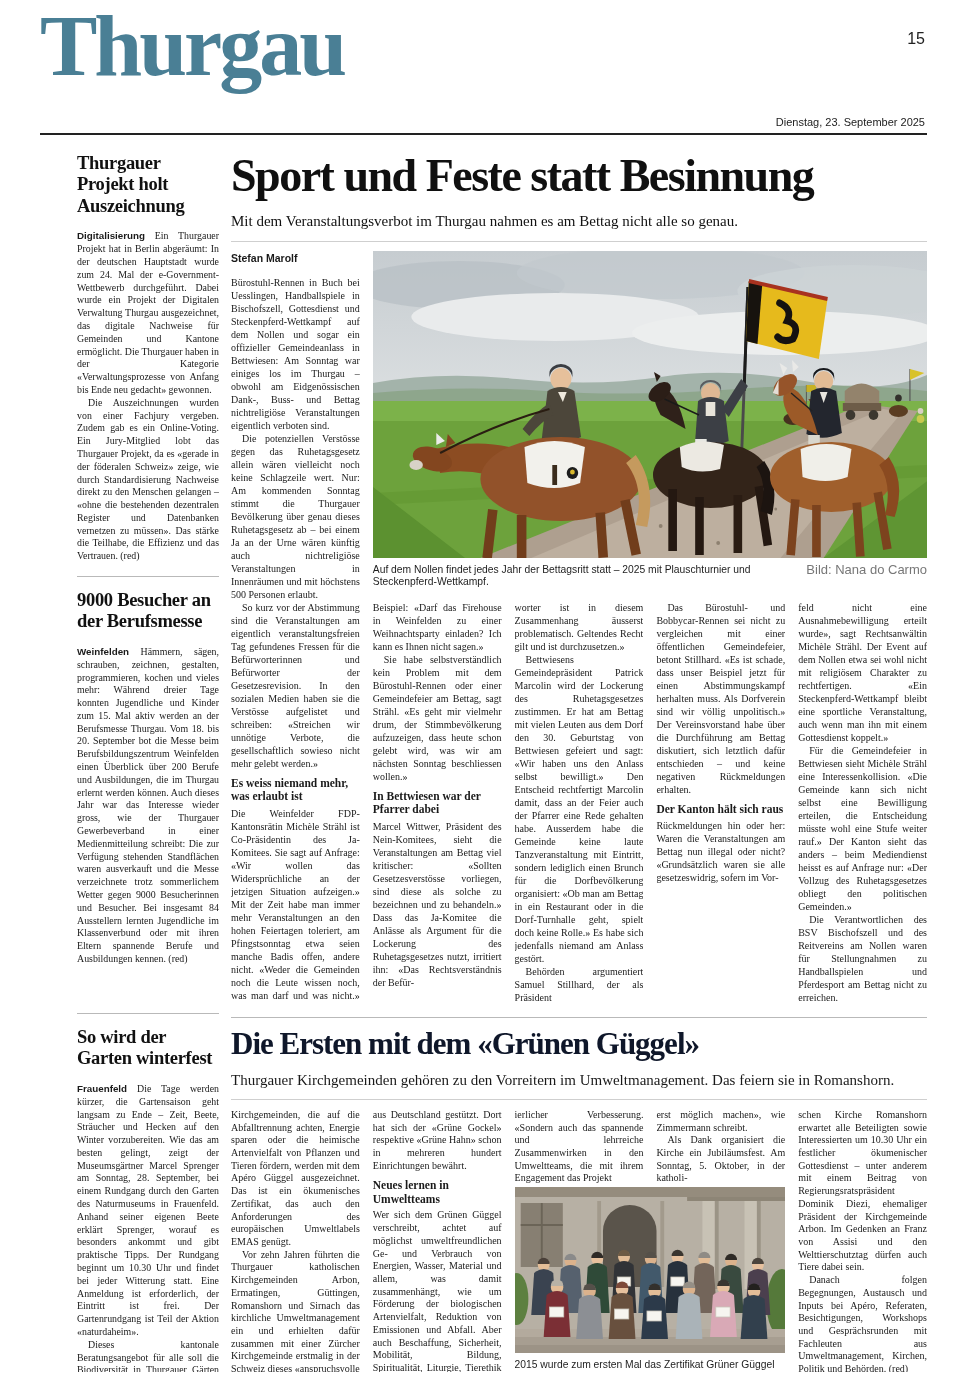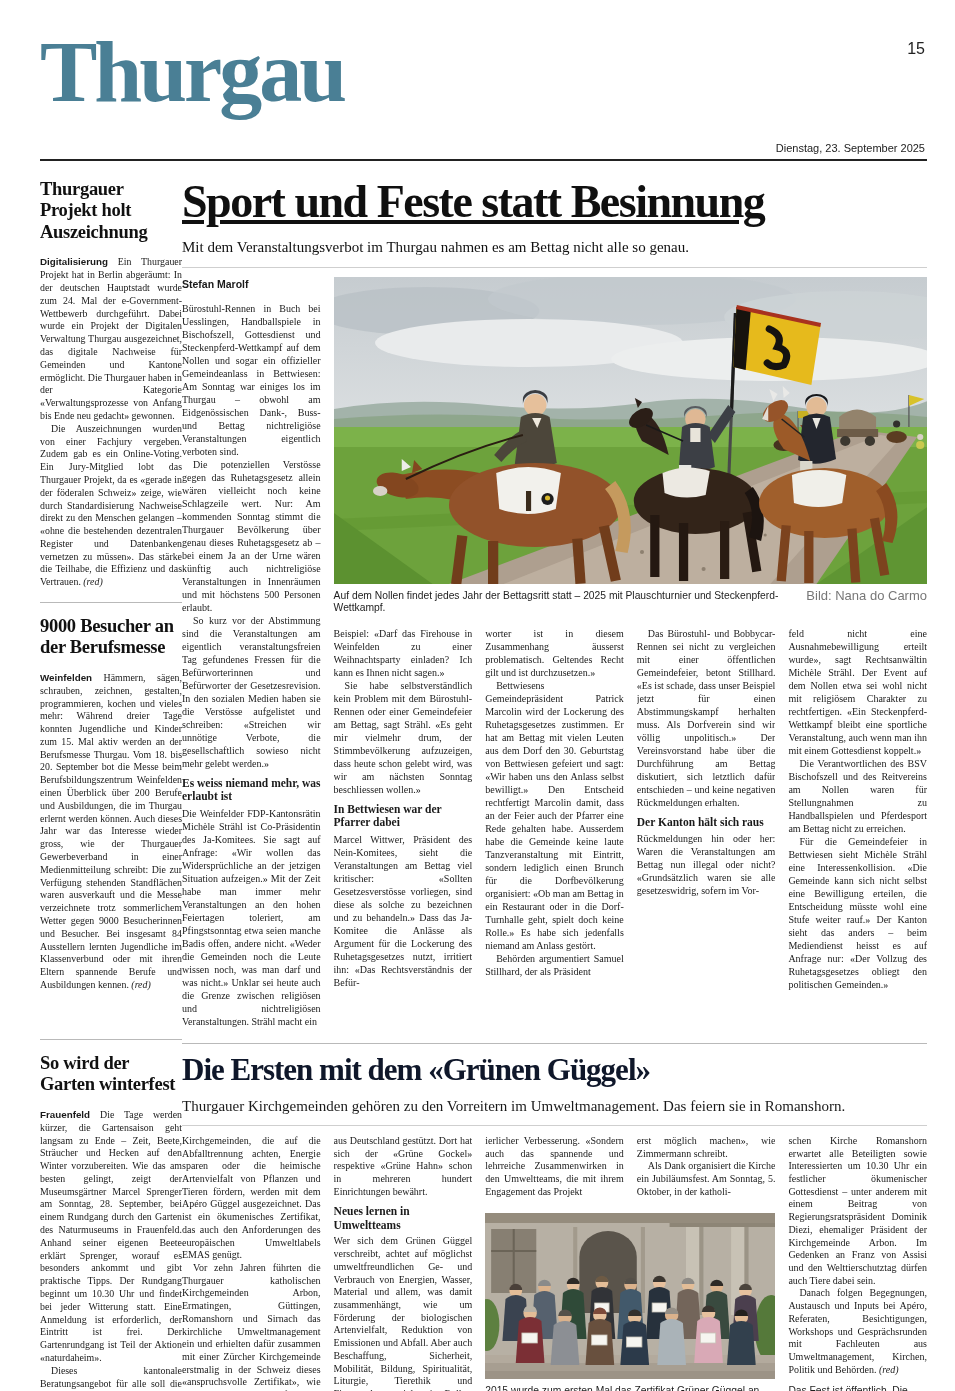--- a/index.html
+++ b/index.html
@@ -2,52 +2,52 @@
 <html lang="de"><head>
 <meta charset="utf-8">
 <style>
   * { margin:0; padding:0; box-sizing:border-box; }
   body { background:#888; font-family:"Liberation Serif", serif; }
   .page {
     width:955px; height:1391px; background:#ffffff; margin:0 auto;
     overflow:hidden; position:relative; color:#1a1a1a;
   }
   
-  .header { padding:32px 28px 0 40px; }
+  .header { padding:6px 28px 0 40px; }
   .masthead-row { position:relative; height:96px; }
   .masthead {
     font:700 86px/0.95 "Liberation Serif", serif;
     letter-spacing:-3px; color:#4a7f95;
   }
-  .page-number { position:absolute; right:2px; top:8px; font:400 16px "Liberation Sans", sans-serif; color:#222; }
+  .page-number { position:absolute; right:2px; top:24px; font:400 16px "Liberation Sans", sans-serif; color:#222; }
   .date-row { text-align:right; font:400 11px "Liberation Sans", sans-serif; color:#222; padding:14px 2px 5px 0; }
   .top-rule { border:none; border-top:2px solid #222; }
 
   
-  .content { display:flex; gap:0; padding:14px 28px 0 40px; height:1237px; overflow:hidden; }
+  .content { display:flex; gap:12px; padding:14px 28px 0 40px; height:1237px; overflow:hidden;margin-left:37px; }
   .left-rail { width:142px; flex:none; }
   .main-area { flex:1; min-width:0; }
 
   
   .body-text p { text-align:justify; hyphens:auto; }
   .indent { text-indent:11px; }
   .lead-in { font:700 9.8px "Liberation Sans", sans-serif; }
-  .sig { font-style:italic; }
+  .sig { }
   .subhead { font:700 11.5px/13.5px "Liberation Serif", serif; margin:7px 0 3px; text-align:left; }
 
   
   .rail-art { overflow:hidden; }
   .rail-art-1, .rail-art-2 { height:422px; }
   .rail-art-3 { height:365px; }
   .rail-title { font:700 18.5px/1.16 "Liberation Serif", serif; letter-spacing:-0.3px; margin:4px 0 13px; color:#111; }
   .rail-body { font:400 9.9px/12.8px "Liberation Serif", serif; }
   .rail-divider { border:none; border-top:1px solid #b9b9b9; margin:5px 0 9px; }
 
   
-  .main-headline { font:700 46px/1.02 "Liberation Serif", serif; letter-spacing:-1.5px; color:#101010; margin:4px 0 12px;text-decoration:underline; }
+  .main-headline { font:700 46px/1.02 "Liberation Serif", serif; letter-spacing:-1.5px; color:#101010; margin:4px 0 12px; }
   .main-subtitle { font:400 15px/1.25 "Liberation Serif", serif; color:#111; margin-bottom:10px; }
   .light-rule { border:none; border-top:1px solid #cfcfcf; margin-bottom:9px; }
   .byline { font:700 10.5px "Liberation Sans", sans-serif; margin:1px 0 12px; }
 
   .main-grid { display:grid; grid-template-columns:repeat(5,1fr); column-gap:13px; }
   .mcol { font:400 10px/13px "Liberation Serif", serif; overflow:hidden; }
   .mcol1 { grid-column:1; grid-row:1 / 3; height:753px; }
   .m-figure { grid-column:2 / 6; grid-row:1; margin-bottom:12px; }
   .m-photo svg { display:block; width:100%; height:307px; }
   .m-caption { display:flex; gap:14px; margin-top:6px;
@@ -280,22 +280,22 @@
             <p class="indent">Bettwiesens Gemeindepräsident Patrick Marcolin wird der Lockerung des Ruhetagsgesetzes zustimmen. Er hat am Bettag mit vielen Leuten aus dem Dorf den 30. Geburtstag von Bettwiesen gefeiert und sagt: «Wir haben uns den Anlass selbst bewilligt.» Den Entscheid rechtfertigt Marcolin damit, dass an der Feier auch der Pfarrer eine Rede gehalten habe. Ausserdem habe die Gemeinde keine laute Tanzveranstaltung mit Eintritt, sondern lediglich einen Brunch für die Dorfbevölkerung organisiert: «Ob man am Bettag in ein Restaurant oder in die Dorf-Turnhalle geht, spielt doch keine Rolle.» Es habe sich jedenfalls niemand am Anlass gestört.</p>
             <p class="indent">Behörden argumentiert Samuel Stillhard, der als Präsident</p>
           </div>
           <div class="mcol mrow2" style="grid-column:4">
             <p class="indent">Das Bürostuhl- und Bobbycar-Rennen sei nicht zu vergleichen mit einer öffentlichen Gemeindefeier, betont Stillhard. «Es ist schade, dass unser Beispiel jetzt für einen Abstimmungskampf herhalten muss. Als Dorfverein sind wir völlig unpolitisch.» Der Vereinsvorstand habe über die Durchführung am Bettag diskutiert, sich letztlich dafür entschieden – und keine negativen Rückmeldungen erhalten.</p>
             <h4 class="subhead">Der Kanton hält sich raus</h4>
             <p>Rückmeldungen hin oder her: Waren die Veranstaltungen am Bettag nun illegal oder nicht? «Grundsätzlich waren sie alle gesetzeswidrig, sofern im Vor-</p>
           </div>
           <div class="mcol mrow2" style="grid-column:5">
             <p>feld nicht eine Ausnahmebewilligung erteilt wurde», sagt Rechtsanwältin Michèle Strähl. Der Event auf dem Nollen etwa sei wohl nicht mit religiösem Charakter zu rechtfertigen. «Ein Steckenpferd-Wettkampf bleibt eine sportliche Veranstaltung, auch wenn man ihn mit einem Gottesdienst koppelt.»</p>
+            <p class="indent">Für die Gemeindefeier in Bettwiesen sieht Michèle Strähl eine Interessenkollision. «Die Gemeinde kann sich nicht selbst eine Bewilligung erteilen, die Entscheidung müsste wohl eine Stufe weiter rauf.» Der Kanton sieht das anders – beim Mediendienst heisst es auf Anfrage nur: «Der Vollzug des Ruhetagsgesetzes obliegt den politischen Gemeinden.»</p>
             <p class="indent">Die Verantwortlichen des BSV Bischofszell und des Reitvereins am Nollen waren für Stellungnahmen zu Handballspielen und Pferdesport am Bettag nicht zu erreichen.</p>
-            <p class="indent">Für die Gemeindefeier in Bettwiesen sieht Michèle Strähl eine Interessenkollision. «Die Gemeinde kann sich nicht selbst eine Bewilligung erteilen, die Entscheidung müsste wohl eine Stufe weiter rauf.» Der Kanton sieht das anders – beim Mediendienst heisst es auf Anfrage nur: «Der Vollzug des Ruhetagsgesetzes obliegt den politischen Gemeinden.»</p>
           </div>
         </div>
       </article>
 
       <hr class="section-divider">
 
       <article>
         <h2 class="bottom-headline">Die Ersten mit dem «Grünen Güggel»</h2>
         <p class="bottom-subtitle">Thurgauer Kirchgemeinden gehören zu den Vorreitern im Umweltmanagement. Das feiern sie in Romanshorn.</p>
         <hr class="light-rule">

